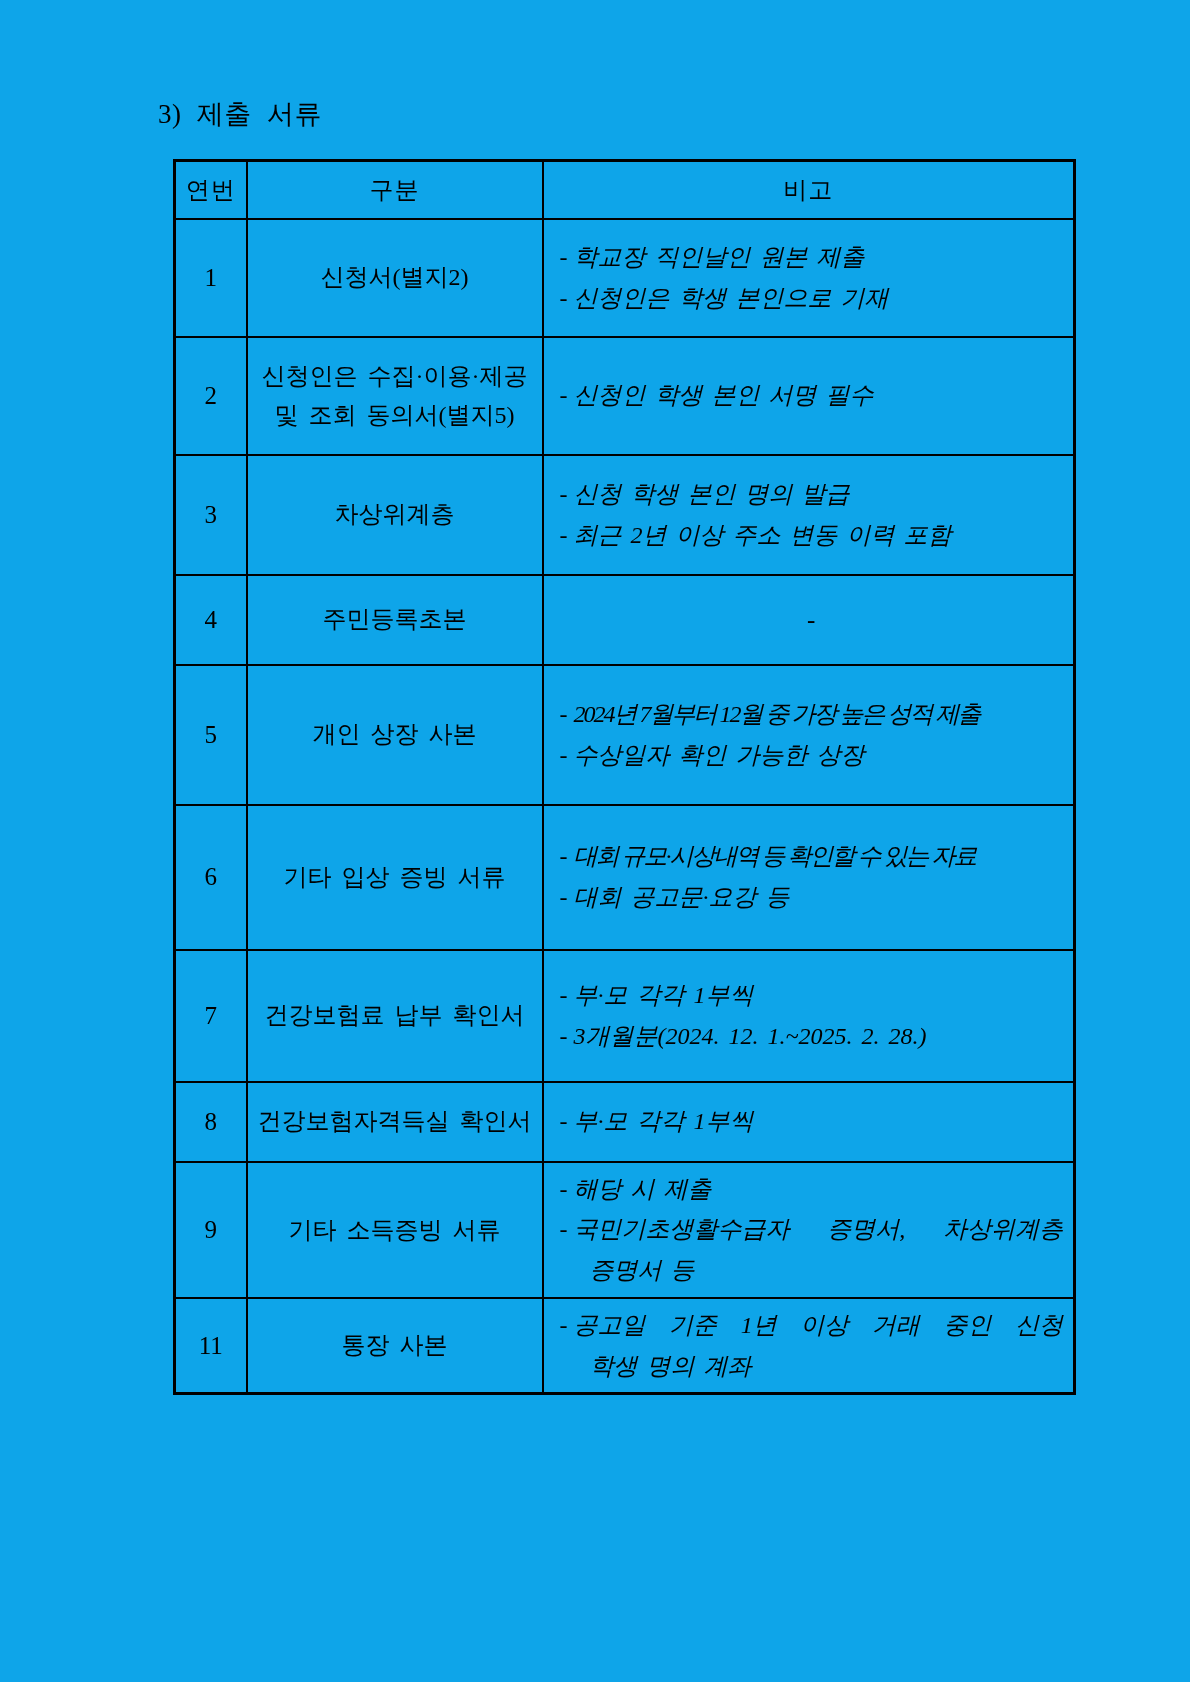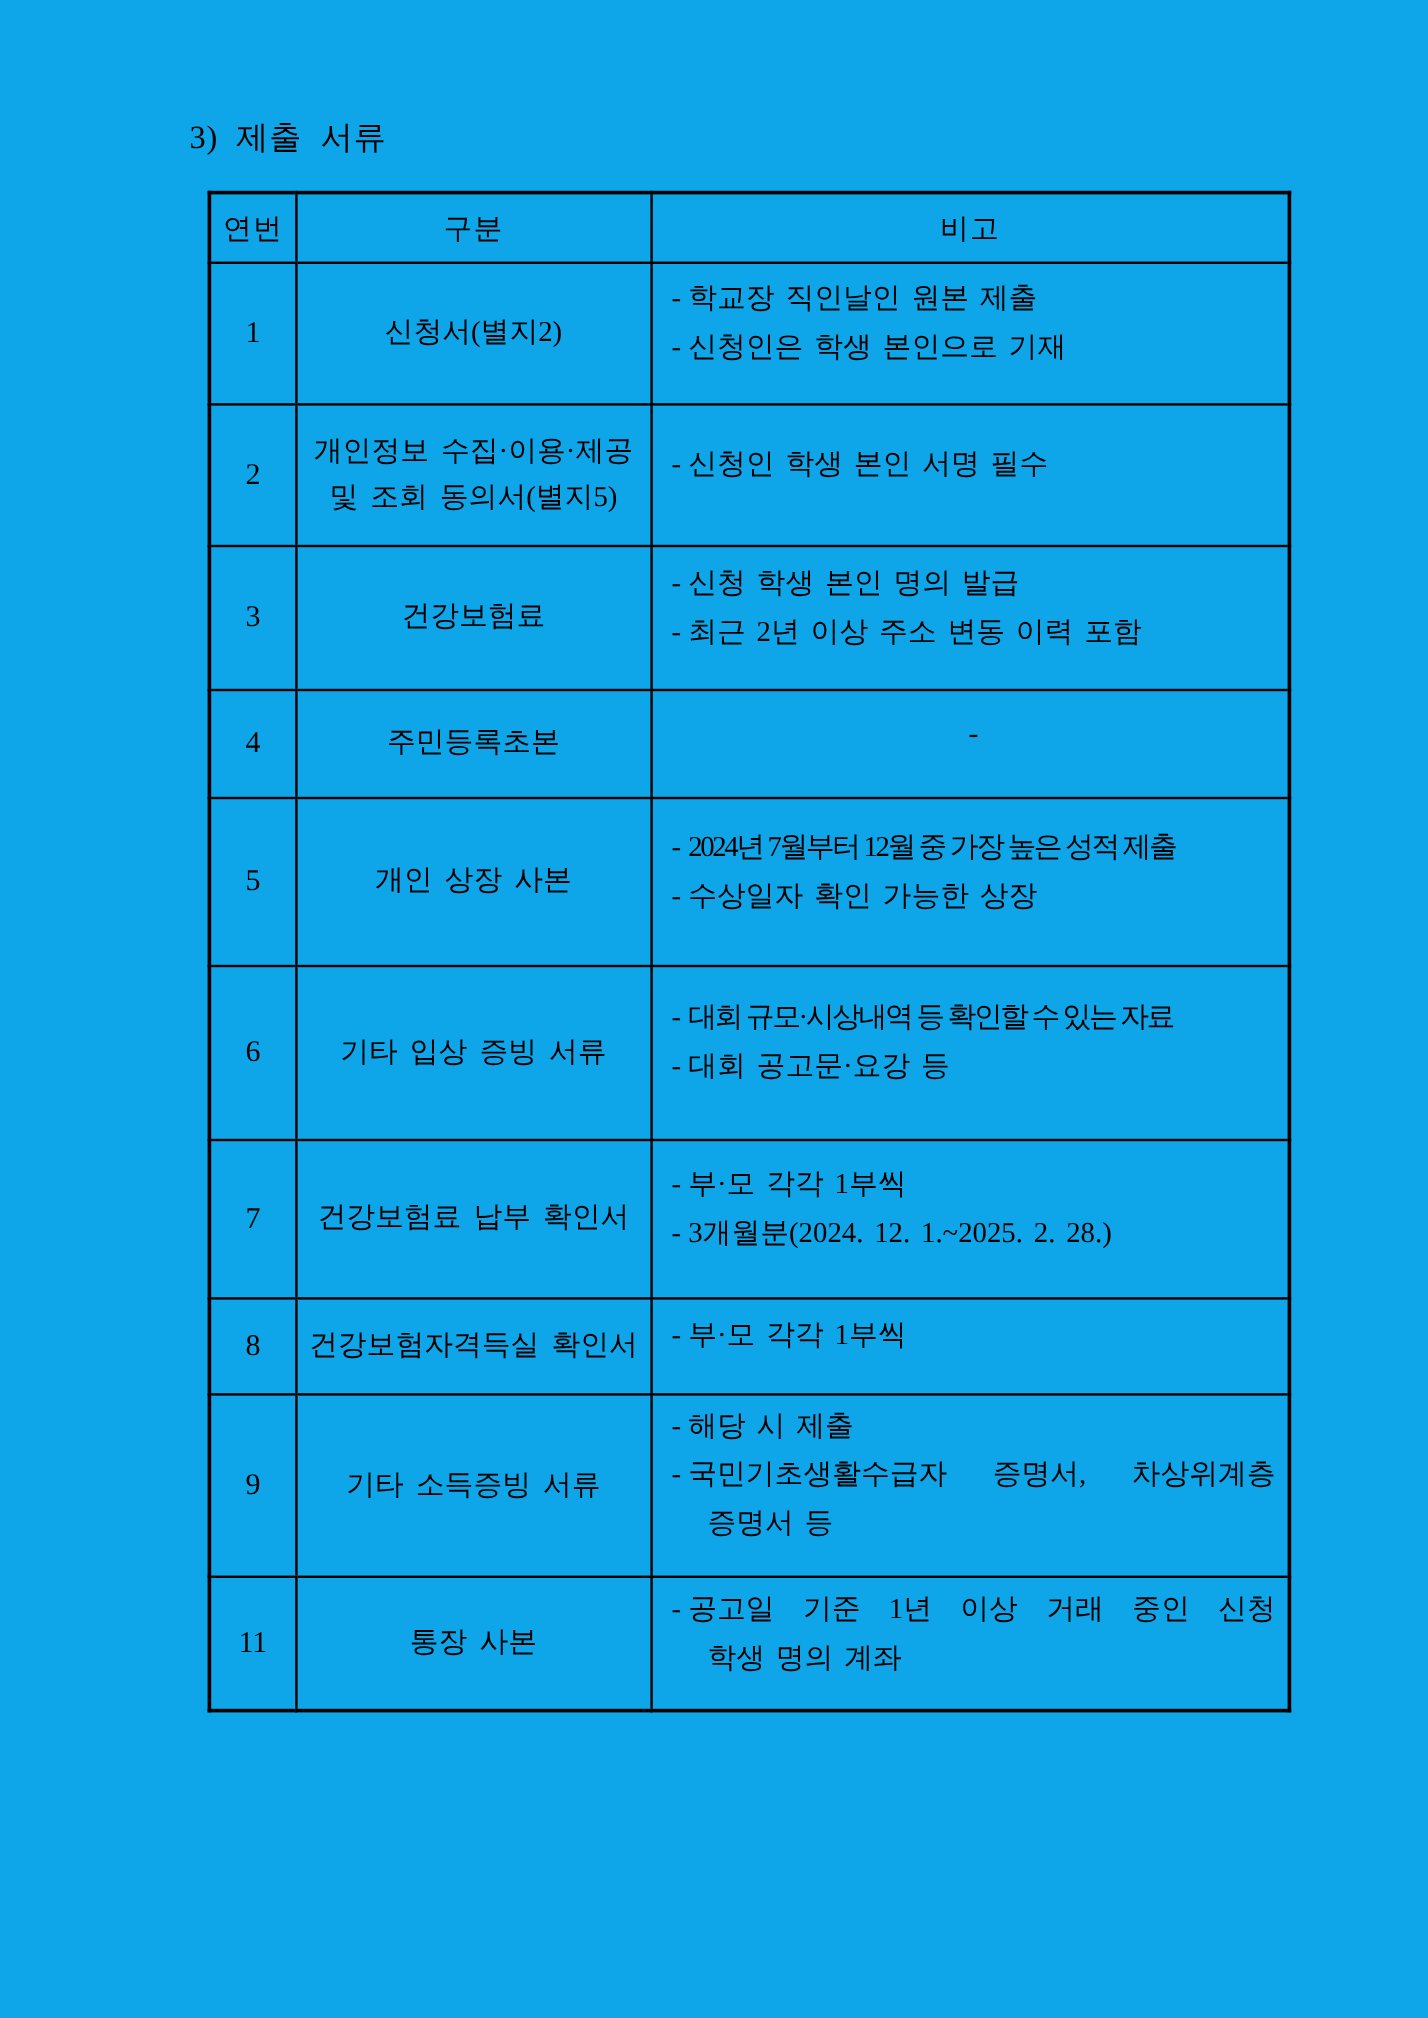--- a/index.html
+++ b/index.html
@@ -83,21 +83,22 @@
     line-height: 1.6;
     padding: 4px 4px;
     margin-top: 44px;
   }
   .cat-line {
     white-space: nowrap;
     word-spacing: 4px;
   }
   td.col-rem {
     font-size: 24px;
-    padding: 6px 10px 22px 16px;
+    padding: 6px 10px 6px 16px;
+    font-style: italic;
   }
   td.col-rem.center {
     text-align: center;
     font-size: 25px;
   }
   .remark {
     line-height: 1.7;
     word-spacing: 3px;
   }
   .remark-line {
@@ -154,33 +155,33 @@
               <div class="remark-line"><span class="dash">-</span>학교장 직인날인 원본 제출</div>
             </div>
             <div class="remark">
               <div class="remark-line"><span class="dash">-</span>신청인은 학생 본인으로 기재</div>
             </div>
           </td>
         </tr>
         <tr>
           <td class="col-no">2</td>
           <td class="col-cat">
-            <div class="cat-line">개인정보 수집·이용·제공</div>
+            <div class="cat-line">신청인은 수집·이용·제공</div>
             <div class="cat-line">및 조회 동의서(별지5)</div>
           </td>
           <td class="col-rem">
             <div class="remark">
               <div class="remark-line"><span class="dash">-</span>신청인 학생 본인 서명 필수</div>
             </div>
           </td>
         </tr>
         <tr>
           <td class="col-no">3</td>
           <td class="col-cat">
-            <div class="cat-line">건강보험료</div>
+            <div class="cat-line">차상위계층</div>
           </td>
           <td class="col-rem">
             <div class="remark">
               <div class="remark-line"><span class="dash">-</span>신청 학생 본인 명의 발급</div>
             </div>
             <div class="remark">
               <div class="remark-line"><span class="dash">-</span>최근 2년 이상 주소 변동 이력 포함</div>
             </div>
           </td>
         </tr>

